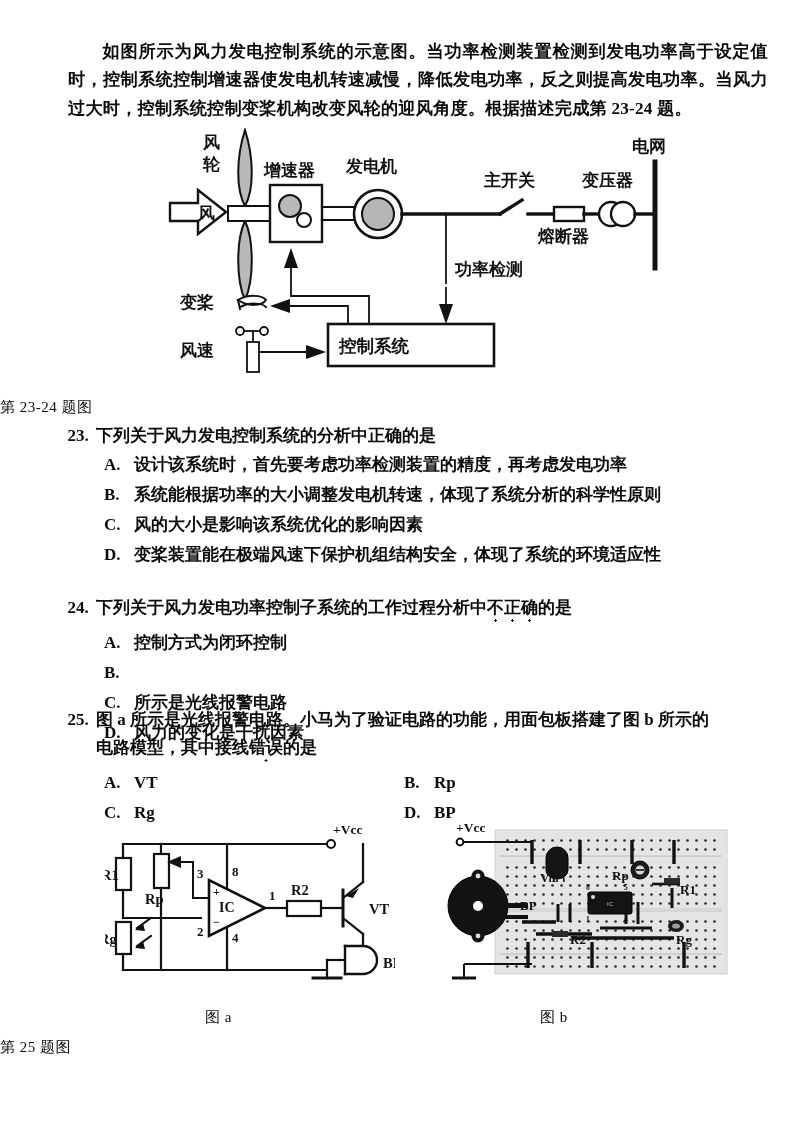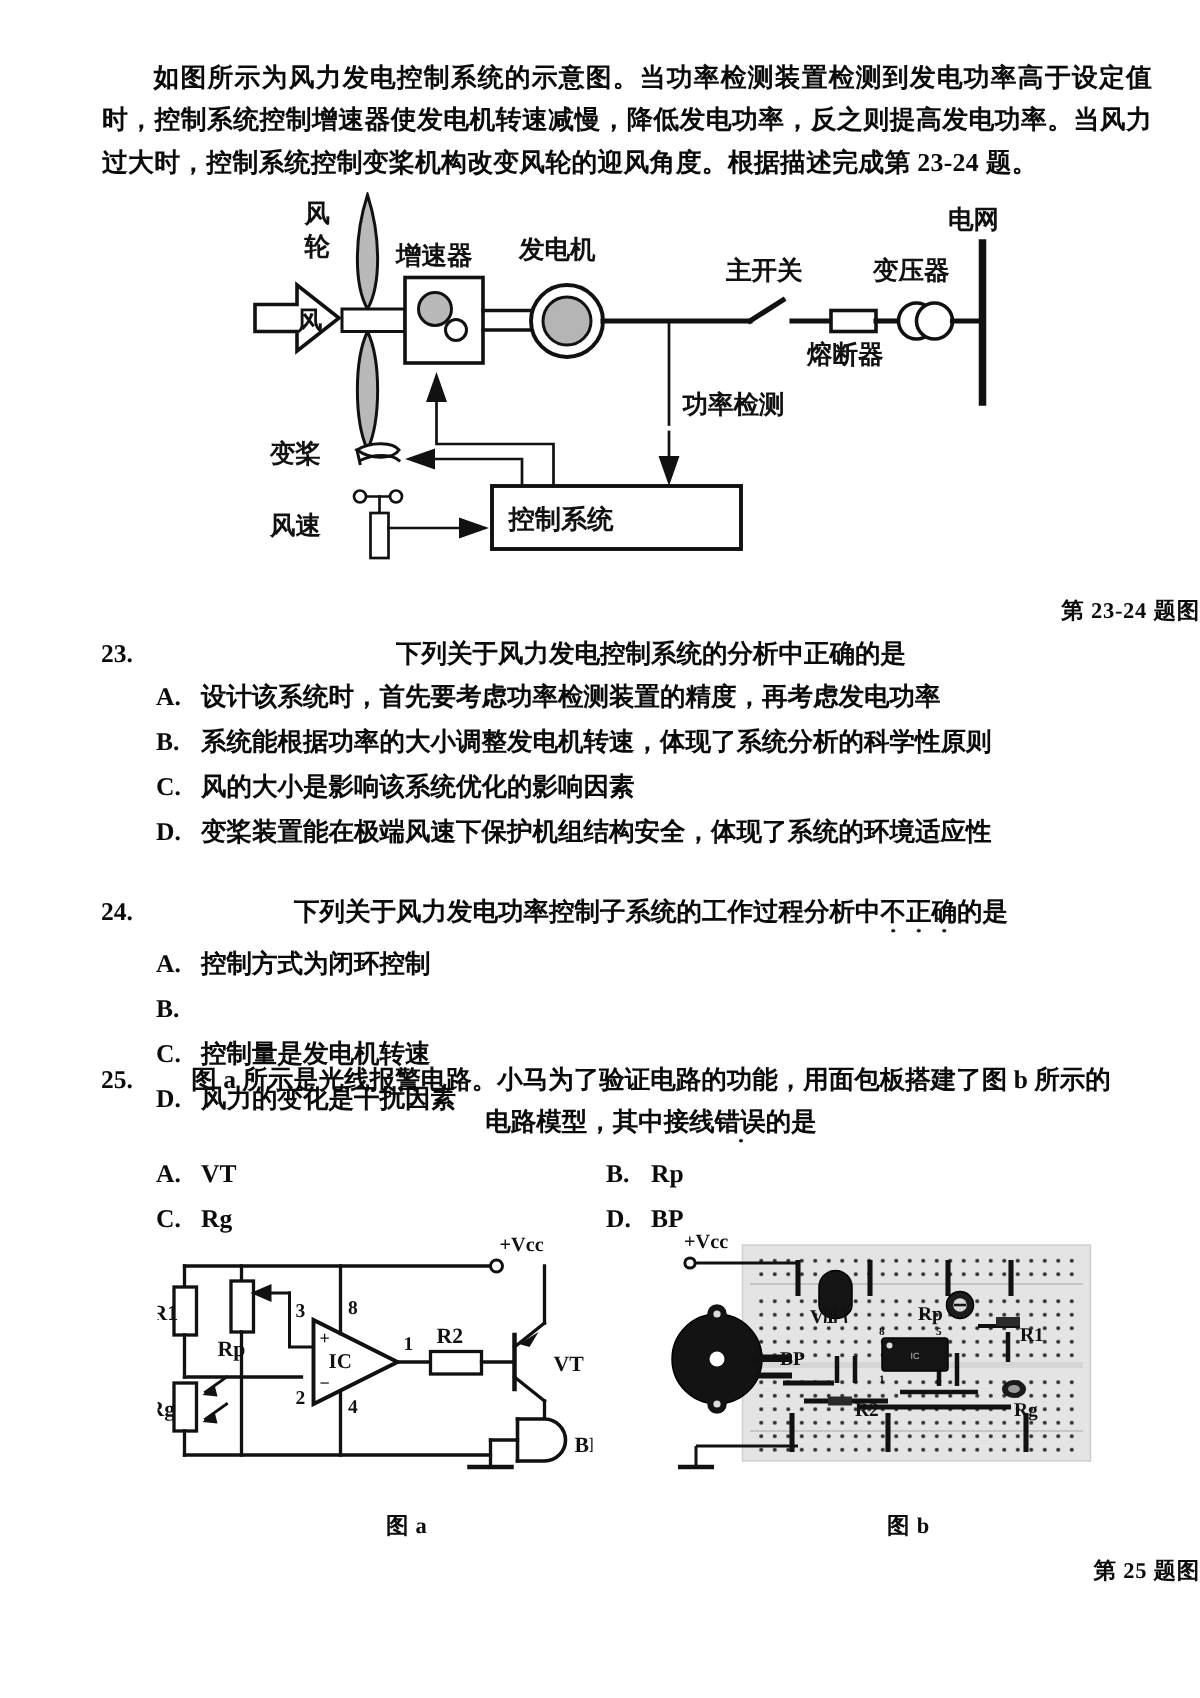--- a/index.html
+++ b/index.html
@@ -43,21 +43,21 @@
     font-size: 17px;
     line-height: 28px;
     font-weight: 600;
   }
   .qnum {
     width: 36px;
     flex: 0 0 36px;
     text-align: center;
     font-family: "Liberation Serif", serif;
   }
-  .qtext { flex: 1 1 auto; text-align: center; }
+  .qtext { flex: 1 1 auto; }
   .opt {
     display: flex;
     align-items: flex-start;
     font-size: 17px;
     line-height: 30px;
     padding-left: 44px;
     font-weight: 600;
   }
   .optlabel {
     width: 30px;
@@ -77,22 +77,22 @@
     height: 3px;
     background-image: radial-gradient(circle, #111 0 1.1px, transparent 1.3px);
     background-size: 17px 3px;
     background-repeat: repeat-x;
     background-position: center bottom;
   }
 
   .figcap {
     position: absolute;
     font-size: 15px;
-    font-weight: 700;
-    text-align: right;
+    font-weight: 400;
+    text-align: left;
     font-family: "Liberation Serif", serif;
     letter-spacing: 0.5px;
   }
 
   
   #wind-diagram { position: absolute; left: 150px; top: 128px; width: 520px; height: 265px; }
   .cn { font-family: "Liberation Sans", "DejaVu Sans", sans-serif; font-weight: 700; }
 
   
   #circuit-figure { position: absolute; left: 105px; top: 818px; width: 290px; height: 185px; }
@@ -217,21 +217,21 @@
     <div style="height:6px"></div>
     <div class="opt">
       <span class="optlabel">A.</span>
       <span class="optbody">控制方式为闭环控制</span>
     </div>
     <div class="opt">
       <span class="optlabel">B.</span>
     </div>
     <div class="opt">
       <span class="optlabel">C.</span>
-      <span class="optbody">控制量是发电机转速</span>
+      <span class="optbody">所示是光线报警电路</span>
     </div>
     <div class="opt">
       <span class="optlabel">D.</span>
       <span class="optbody">风力的变化是干扰因素</span>
     </div>
   </div>
 
   <div class="qblock" style="top:706px;">
     <div class="qline">
       <span class="qnum">25.</span>

